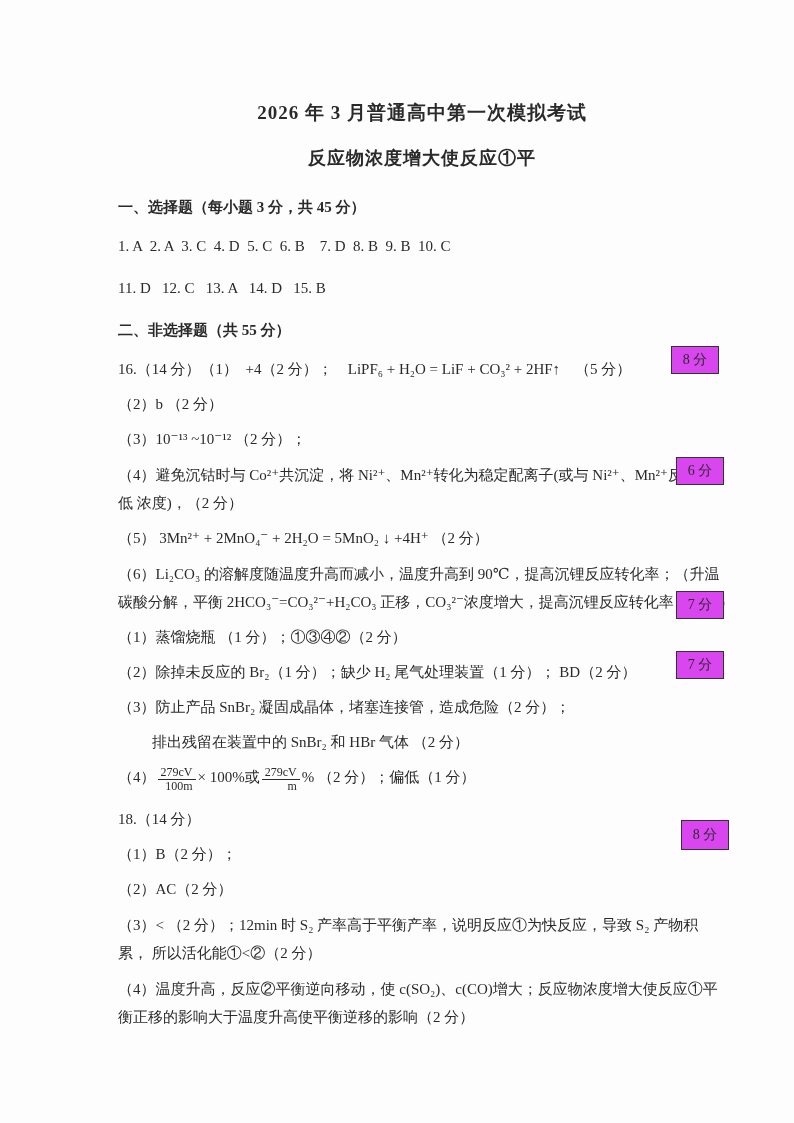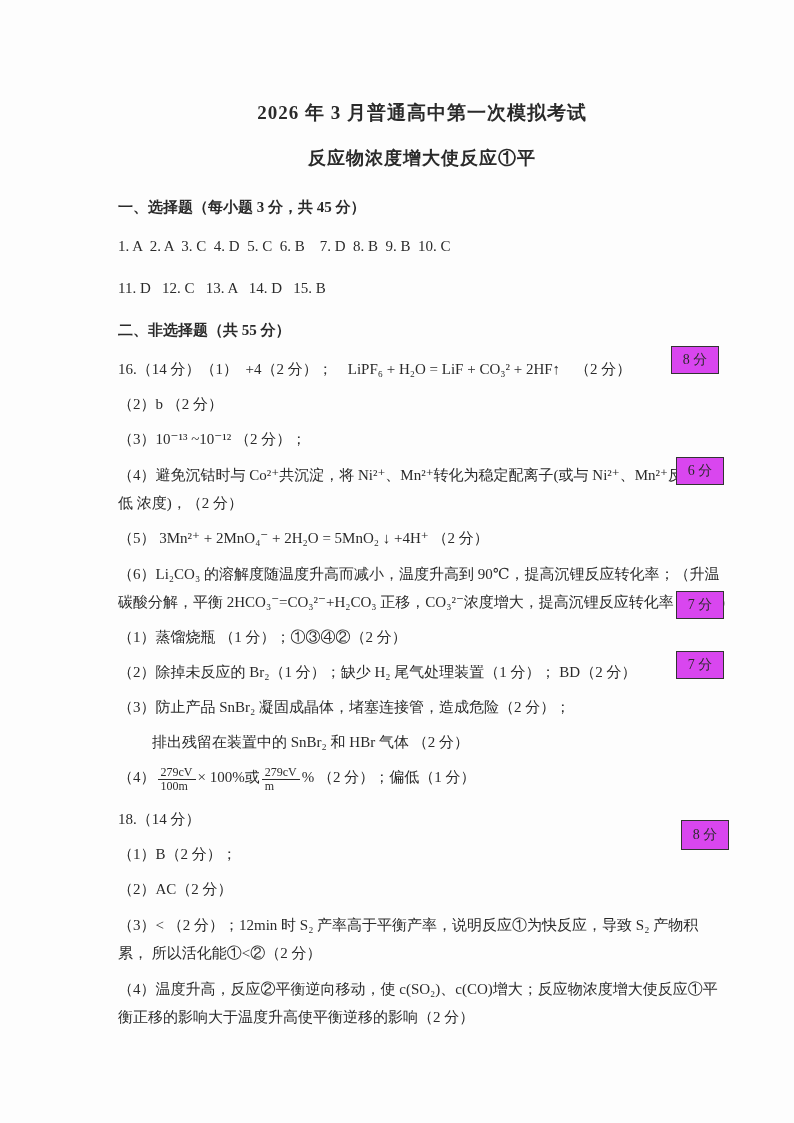--- a/index.html
+++ b/index.html
@@ -48,21 +48,21 @@
   }
   .q-block p.wrap2 {
     line-height: 28px;
     margin-bottom: 8px;
   }
   .indent2 {
     margin-left: 34px;
   }
   .frac {
     display: inline-block;
-    text-align: left;
+    text-align: right;
     vertical-align: -0.7em;
     font-size: 12px;
     line-height: 1.15;
     margin: 0 2px;
   }
   .frac .num {
     display: block;
     border-bottom: 1px solid #2a2a2a;
     padding: 0 3px;
   }
@@ -95,21 +95,21 @@
   <h1 class="title">2026 年 3 月普通高中第一次模拟考试</h1>
   <h2 class="subtitle">反应物浓度增大使反应①平</h2>
 
   <p class="line sec-heading">一、选择题（每小题 3 分，共 45 分）</p>
   <p class="line answers">1. A  2. A  3. C  4. D  5. C  6. B    7. D  8. B  9. B  10. C</p>
   <p class="line answers">11. D   12. C   13. A   14. D   15. B</p>
 
   <p class="line sec-heading">二、非选择题（共 55 分）</p>
 
   <div class="q-block">
-    <p class="line"><span>16.（14 分）（1）  +4（2 分）；    </span><span>LiPF₆ + H₂O = LiF + CO₃² + 2HF↑</span><span>　（2 分）</span></p>
+    <p class="line"><span>16.（14 分）（1）  +4（2 分）；    </span><span>LiPF₆ + H₂O = LiF + CO₃² + 2HF↑</span><span>　（5 分）</span></p>
     <p class="line">（2）b （2 分）</p>
     <p class="line">（3）10⁻¹³ ~10⁻¹² （2 分）；</p>
     <p class="line wrap2">（4）避免沉钴时与 Co²⁺共沉淀，将 Ni²⁺、Mn²⁺转化为稳定配离子(或与 Ni²⁺、Mn²⁺反应降低 浓度)，（2 分）</p>
     <p class="line">（5） 3Mn²⁺ + 2MnO₄⁻ + 2H₂O = 5MnO₂ ↓ +4H⁺ （2 分）</p>
     <p class="line wrap2">（6）Li₂CO₃ 的溶解度随温度升高而减小，温度升高到 90℃，提高沉锂反应转化率；（升温 碳酸分解，平衡 2HCO₃⁻=CO₃²⁻+H₂CO₃ 正移，CO₃²⁻浓度增大，提高沉锂反应转化率）(2 分)</p>
   </div>
 
   <div class="q-block">
     <p class="line">（1）蒸馏烧瓶 （1 分）；①③④②（2 分）</p>
     <p class="line">（2）除掉未反应的 Br₂（1 分）；缺少 H₂ 尾气处理装置（1 分）； BD（2 分）</p>

